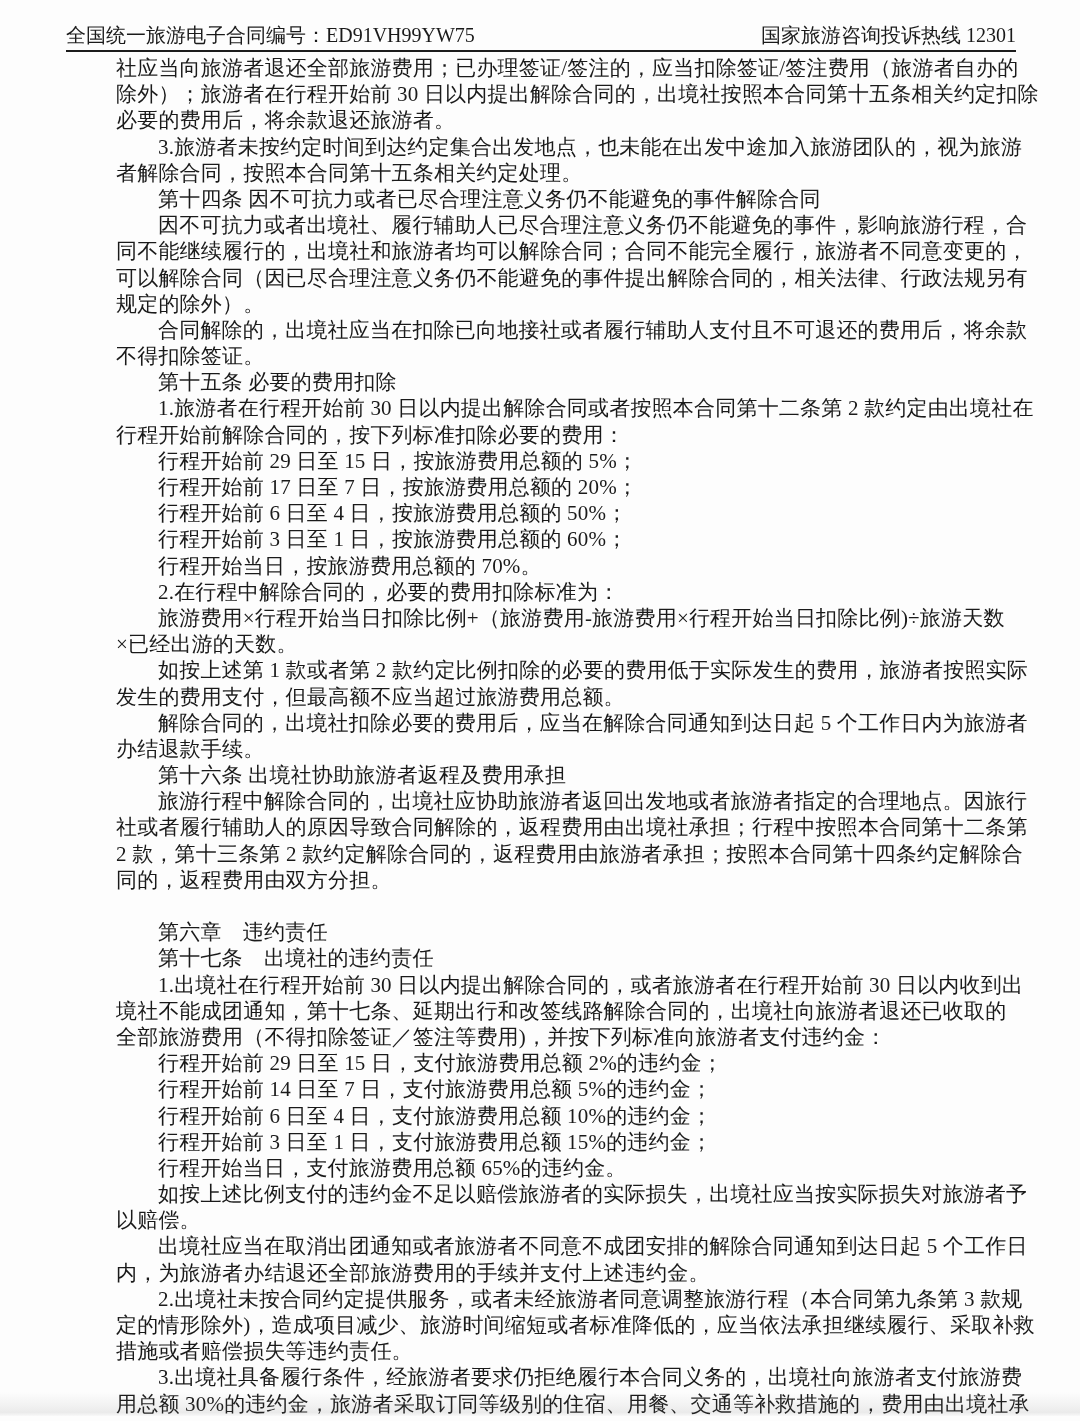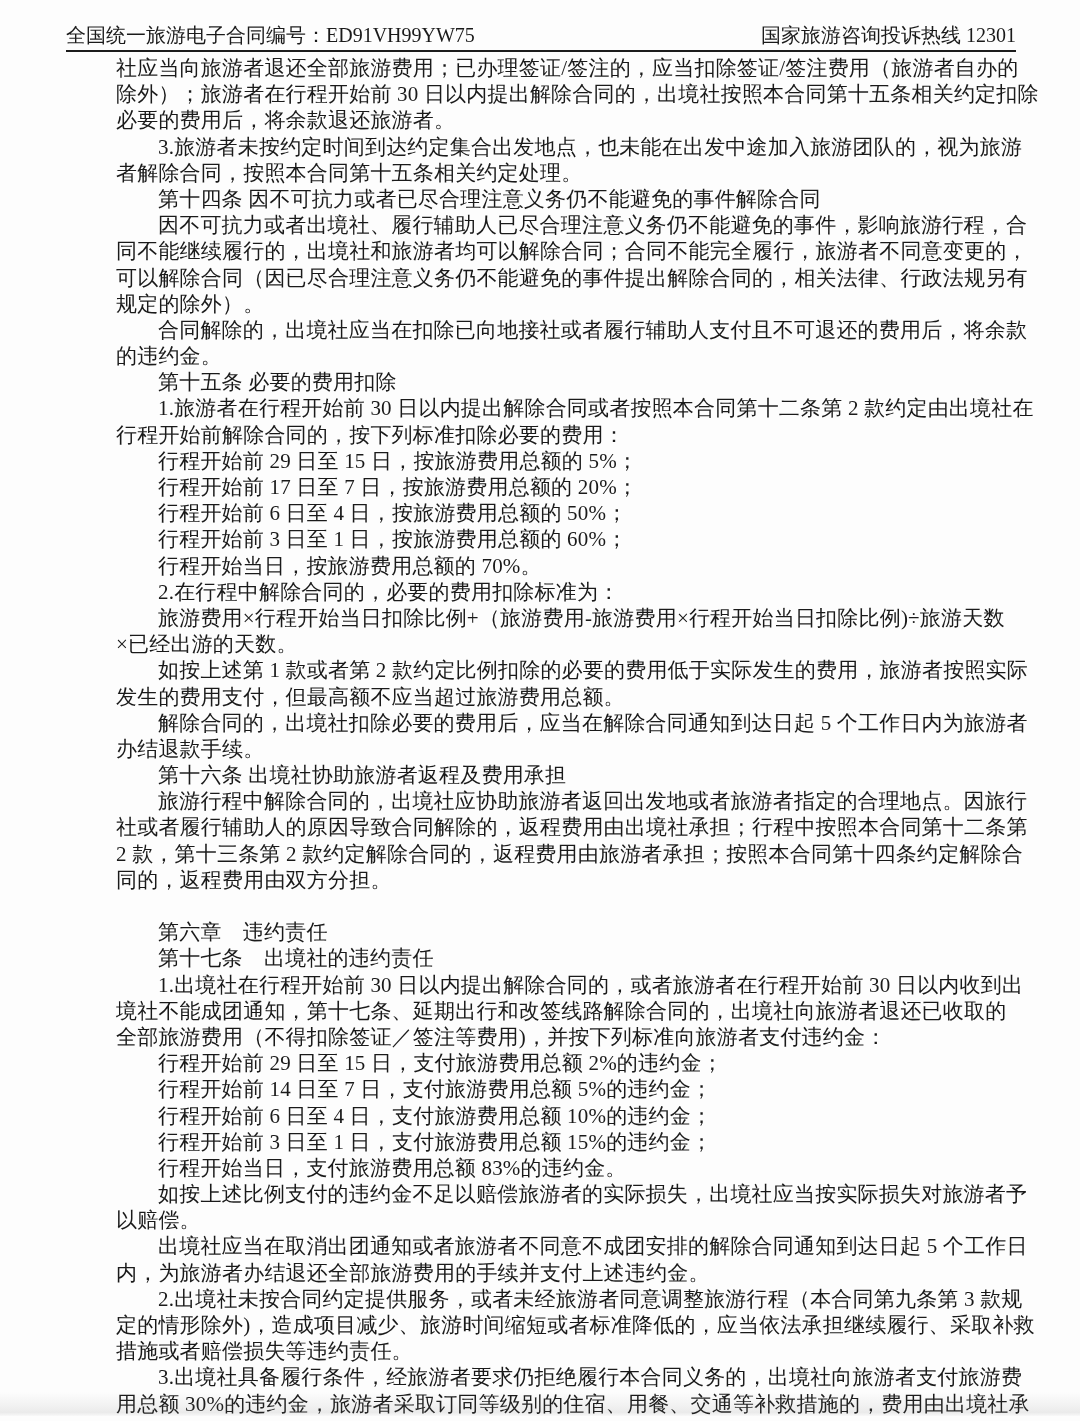--- a/index.html
+++ b/index.html
@@ -74,21 +74,21 @@
       <div class="line">除外）；旅游者在行程开始前 30 日以内提出解除合同的，出境社按照本合同第十五条相关约定扣除</div>
       <div class="line">必要的费用后，将余款退还旅游者。</div>
       <div class="line indent">3.旅游者未按约定时间到达约定集合出发地点，也未能在出发中途加入旅游团队的，视为旅游</div>
       <div class="line">者解除合同，按照本合同第十五条相关约定处理。</div>
       <div class="line indent">第十四条 因不可抗力或者已尽合理注意义务仍不能避免的事件解除合同</div>
       <div class="line indent">因不可抗力或者出境社、履行辅助人已尽合理注意义务仍不能避免的事件，影响旅游行程，合</div>
       <div class="line">同不能继续履行的，出境社和旅游者均可以解除合同；合同不能完全履行，旅游者不同意变更的，</div>
       <div class="line">可以解除合同（因已尽合理注意义务仍不能避免的事件提出解除合同的，相关法律、行政法规另有</div>
       <div class="line">规定的除外）。</div>
       <div class="line indent">合同解除的，出境社应当在扣除已向地接社或者履行辅助人支付且不可退还的费用后，将余款</div>
-      <div class="line">的违约金。</div>
+      <div class="line">不得扣除签证。</div>
       <div class="line indent">第十五条 必要的费用扣除</div>
       <div class="line indent">1.旅游者在行程开始前 30 日以内提出解除合同或者按照本合同第十二条第 2 款约定由出境社在</div>
       <div class="line">行程开始前解除合同的，按下列标准扣除必要的费用：</div>
       <div class="line indent">行程开始前 29 日至 15 日，按旅游费用总额的 5%；</div>
       <div class="line indent">行程开始前 17 日至 7 日，按旅游费用总额的 20%；</div>
       <div class="line indent">行程开始前 6 日至 4 日，按旅游费用总额的 50%；</div>
       <div class="line indent">行程开始前 3 日至 1 日，按旅游费用总额的 60%；</div>
       <div class="line indent">行程开始当日，按旅游费用总额的 70%。</div>
       <div class="line indent">2.在行程中解除合同的，必要的费用扣除标准为：</div>
       <div class="line indent">旅游费用×行程开始当日扣除比例+（旅游费用-旅游费用×行程开始当日扣除比例)÷旅游天数</div>
@@ -105,21 +105,21 @@
       <div class="line">&nbsp;</div>
       <div class="line indent">第六章　违约责任</div>
       <div class="line indent">第十七条　出境社的违约责任</div>
       <div class="line indent">1.出境社在行程开始前 30 日以内提出解除合同的，或者旅游者在行程开始前 30 日以内收到出</div>
       <div class="line">境社不能成团通知，第十七条、延期出行和改签线路解除合同的，出境社向旅游者退还已收取的</div>
       <div class="line">全部旅游费用（不得扣除签证／签注等费用)，并按下列标准向旅游者支付违约金：</div>
       <div class="line indent">行程开始前 29 日至 15 日，支付旅游费用总额 2%的违约金；</div>
       <div class="line indent">行程开始前 14 日至 7 日，支付旅游费用总额 5%的违约金；</div>
       <div class="line indent">行程开始前 6 日至 4 日，支付旅游费用总额 10%的违约金；</div>
       <div class="line indent">行程开始前 3 日至 1 日，支付旅游费用总额 15%的违约金；</div>
-      <div class="line indent">行程开始当日，支付旅游费用总额 83%的违约金。</div>
+      <div class="line indent">行程开始当日，支付旅游费用总额 65%的违约金。</div>
       <div class="line indent">如按上述比例支付的违约金不足以赔偿旅游者的实际损失，出境社应当按实际损失对旅游者予</div>
       <div class="line">以赔偿。</div>
       <div class="line indent">出境社应当在取消出团通知或者旅游者不同意不成团安排的解除合同通知到达日起 5 个工作日</div>
       <div class="line">内，为旅游者办结退还全部旅游费用的手续并支付上述违约金。</div>
       <div class="line indent">2.出境社未按合同约定提供服务，或者未经旅游者同意调整旅游行程（本合同第九条第 3 款规</div>
       <div class="line">定的情形除外)，造成项目减少、旅游时间缩短或者标准降低的，应当依法承担继续履行、采取补救</div>
       <div class="line">措施或者赔偿损失等违约责任。</div>
       <div class="line indent">3.出境社具备履行条件，经旅游者要求仍拒绝履行本合同义务的，出境社向旅游者支付旅游费</div>
       <div class="line">用总额 30%的违约金，旅游者采取订同等级别的住宿、用餐、交通等补救措施的，费用由出境社承</div>
     </div>

